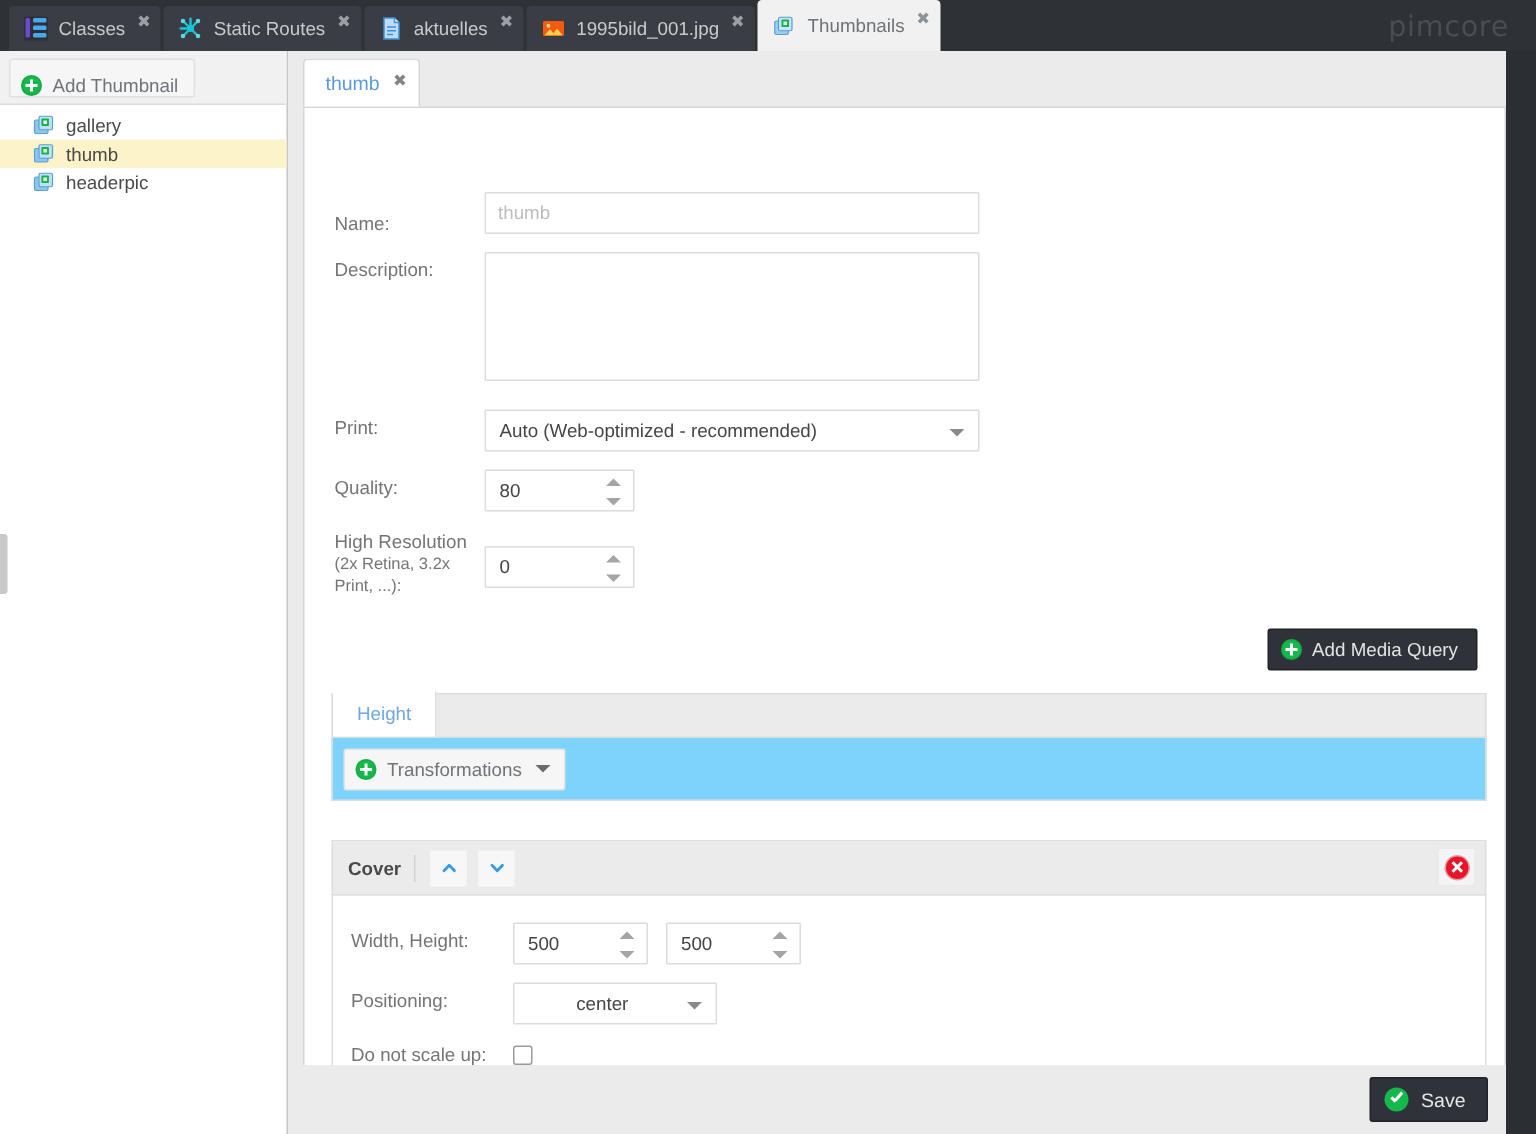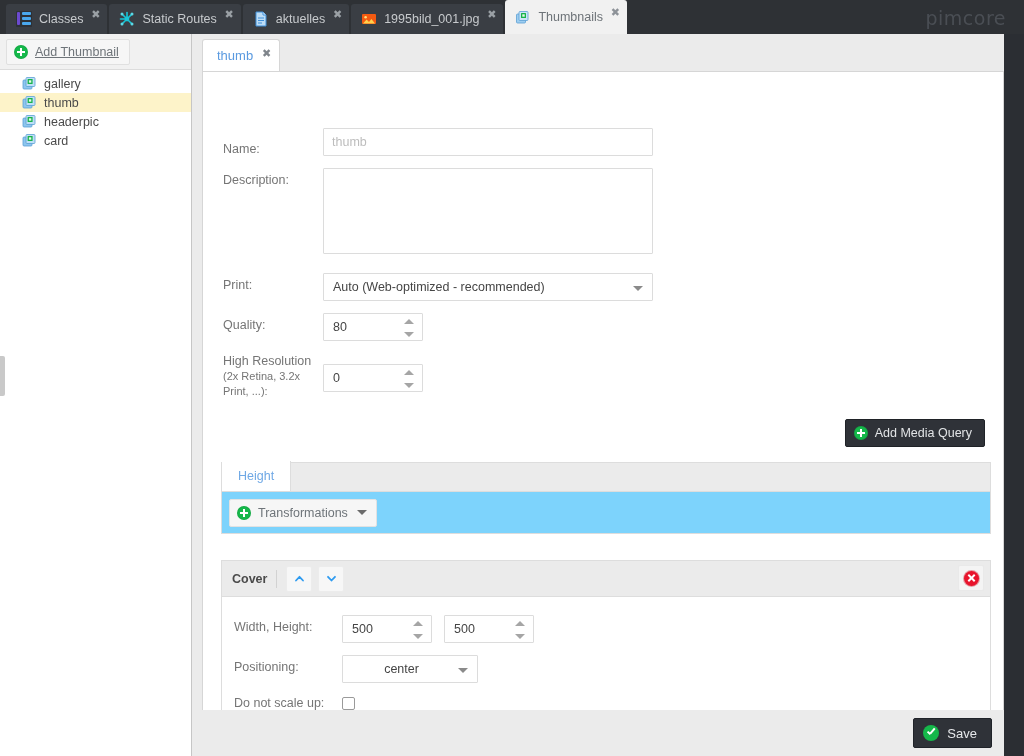--- a/index.html
+++ b/index.html
@@ -85,28 +85,27 @@
     border-right: 1px solid #c6c6c6;
   }
   #addthumb-wrap {
     height: 36px;
     background: #f1f1f1;
     border-bottom: 1px solid #dcdcdc;
     display: flex; align-items: center;
     padding-left: 6px;
   }
   #addthumb-btn {
-    display: inline-flex; align-items: center;
+    display: inline-flex; align-items: flex-end;
     height: 26px; padding: 0 10px 0 7px;
     background: #f6f6f6;
     border: 1px solid #e0e0e0;
     border-radius: 2px;
     font-size: 12.5px; color: #6e7479;
     cursor: pointer;
-    text-decoration: underline;
   }
   .plus-icon {
     width: 14px; height: 14px; border-radius: 50%;
     background: #15b84a;
     position: relative; margin-right: 7px;
     flex: 0 0 14px;
     box-shadow: inset 0 0 0 1px rgba(0,0,0,0.07);
   }
   .plus-icon:before, .plus-icon:after {
     content:""; position:absolute; background:#fff;
@@ -508,31 +507,20 @@
           <svg width="16" height="15" viewBox="0 0 16 15">
             <rect x="1" y="4" width="9" height="9" rx="1" fill="#8ec6ee" stroke="#5a9fd4" stroke-width="0.8"></rect>
             <rect x="4" y="1.5" width="9" height="9" rx="1" fill="#bfe0f6" stroke="#5a9fd4" stroke-width="0.8"></rect>
             <rect x="5.6" y="3" width="5" height="5" rx="0.5" fill="#16b24a"></rect>
             <rect x="6.9" y="4.3" width="2.4" height="2.4" fill="#e6f7ea"></rect>
           </svg>
         </span>
         <span>headerpic</span>
       </div>
 
-      <div class="tree-item">
-        <span class="titem-icon">
-          <svg width="16" height="15" viewBox="0 0 16 15">
-            <rect x="1" y="4" width="9" height="9" rx="1" fill="#8ec6ee" stroke="#5a9fd4" stroke-width="0.8"></rect>
-            <rect x="4" y="1.5" width="9" height="9" rx="1" fill="#bfe0f6" stroke="#5a9fd4" stroke-width="0.8"></rect>
-            <rect x="5.6" y="3" width="5" height="5" rx="0.5" fill="#16b24a"></rect>
-            <rect x="6.9" y="4.3" width="2.4" height="2.4" fill="#e6f7ea"></rect>
-          </svg>
-        </span>
-        <span>card</span>
-      </div>
 
     </div>
 
     <div id="collapse-handle"></div>
   </div>
 
   <div id="rightarea">
 
     <div id="subtabstrip">
       <div id="subtab">

